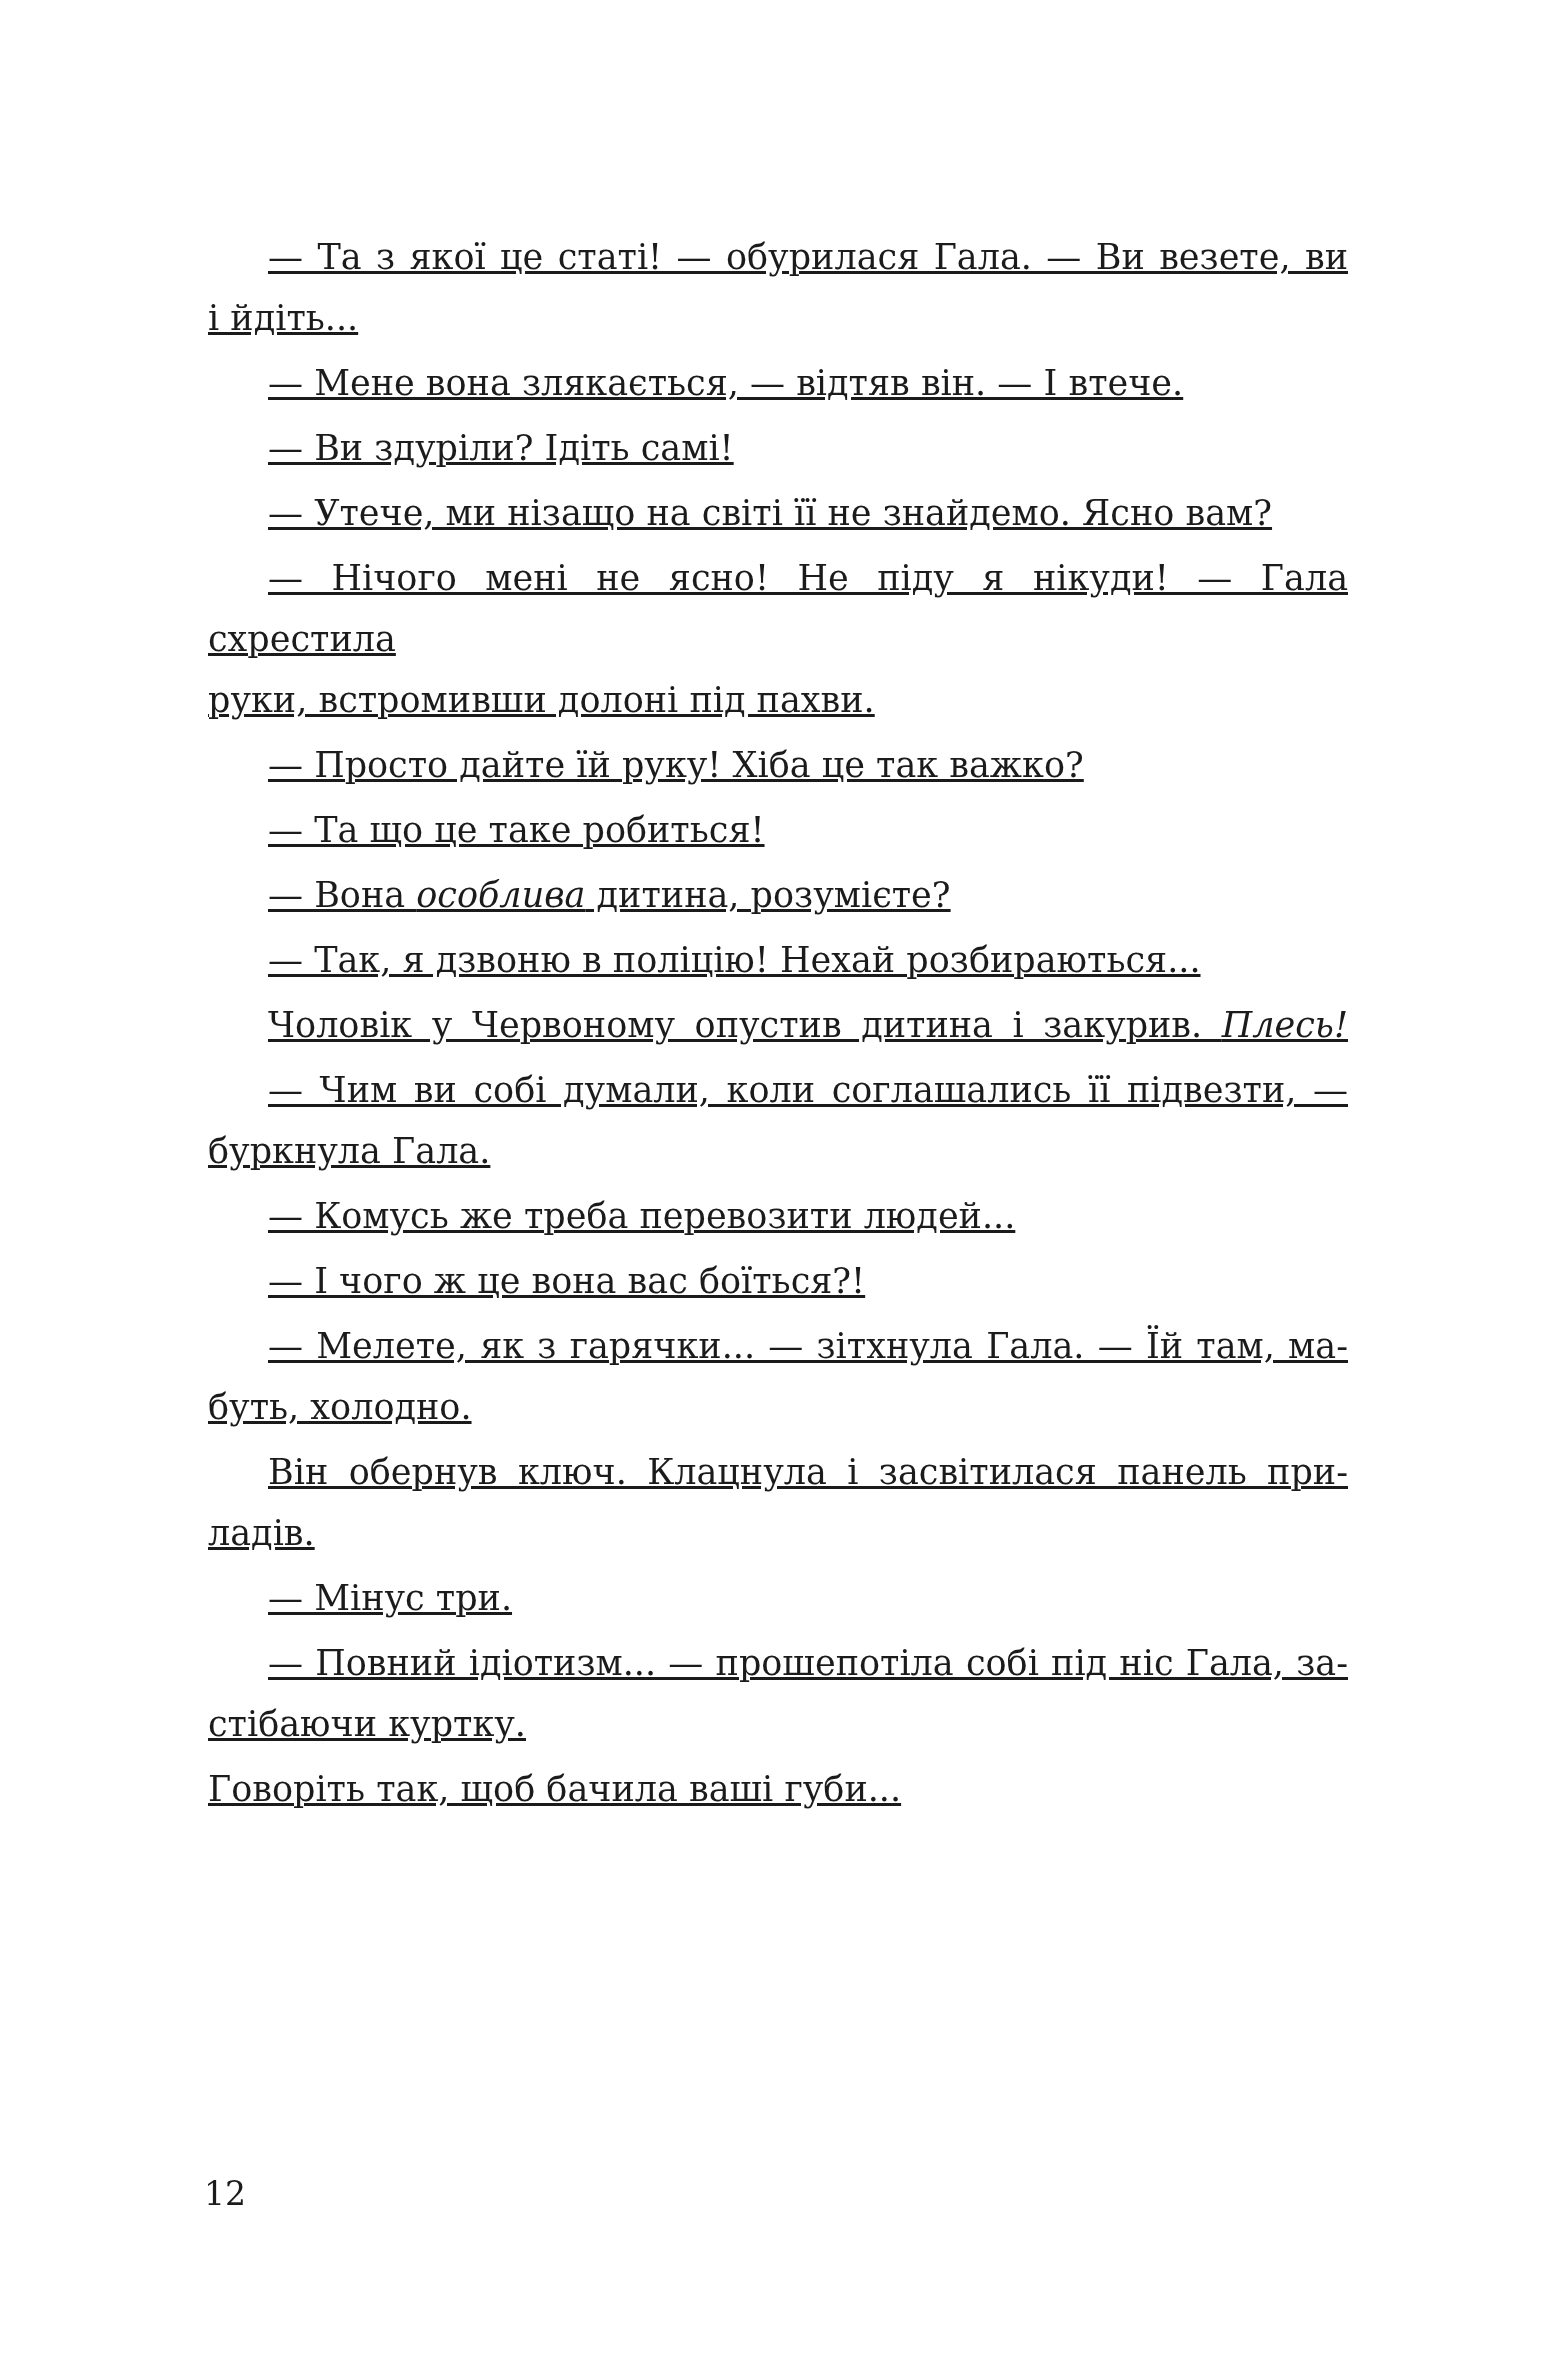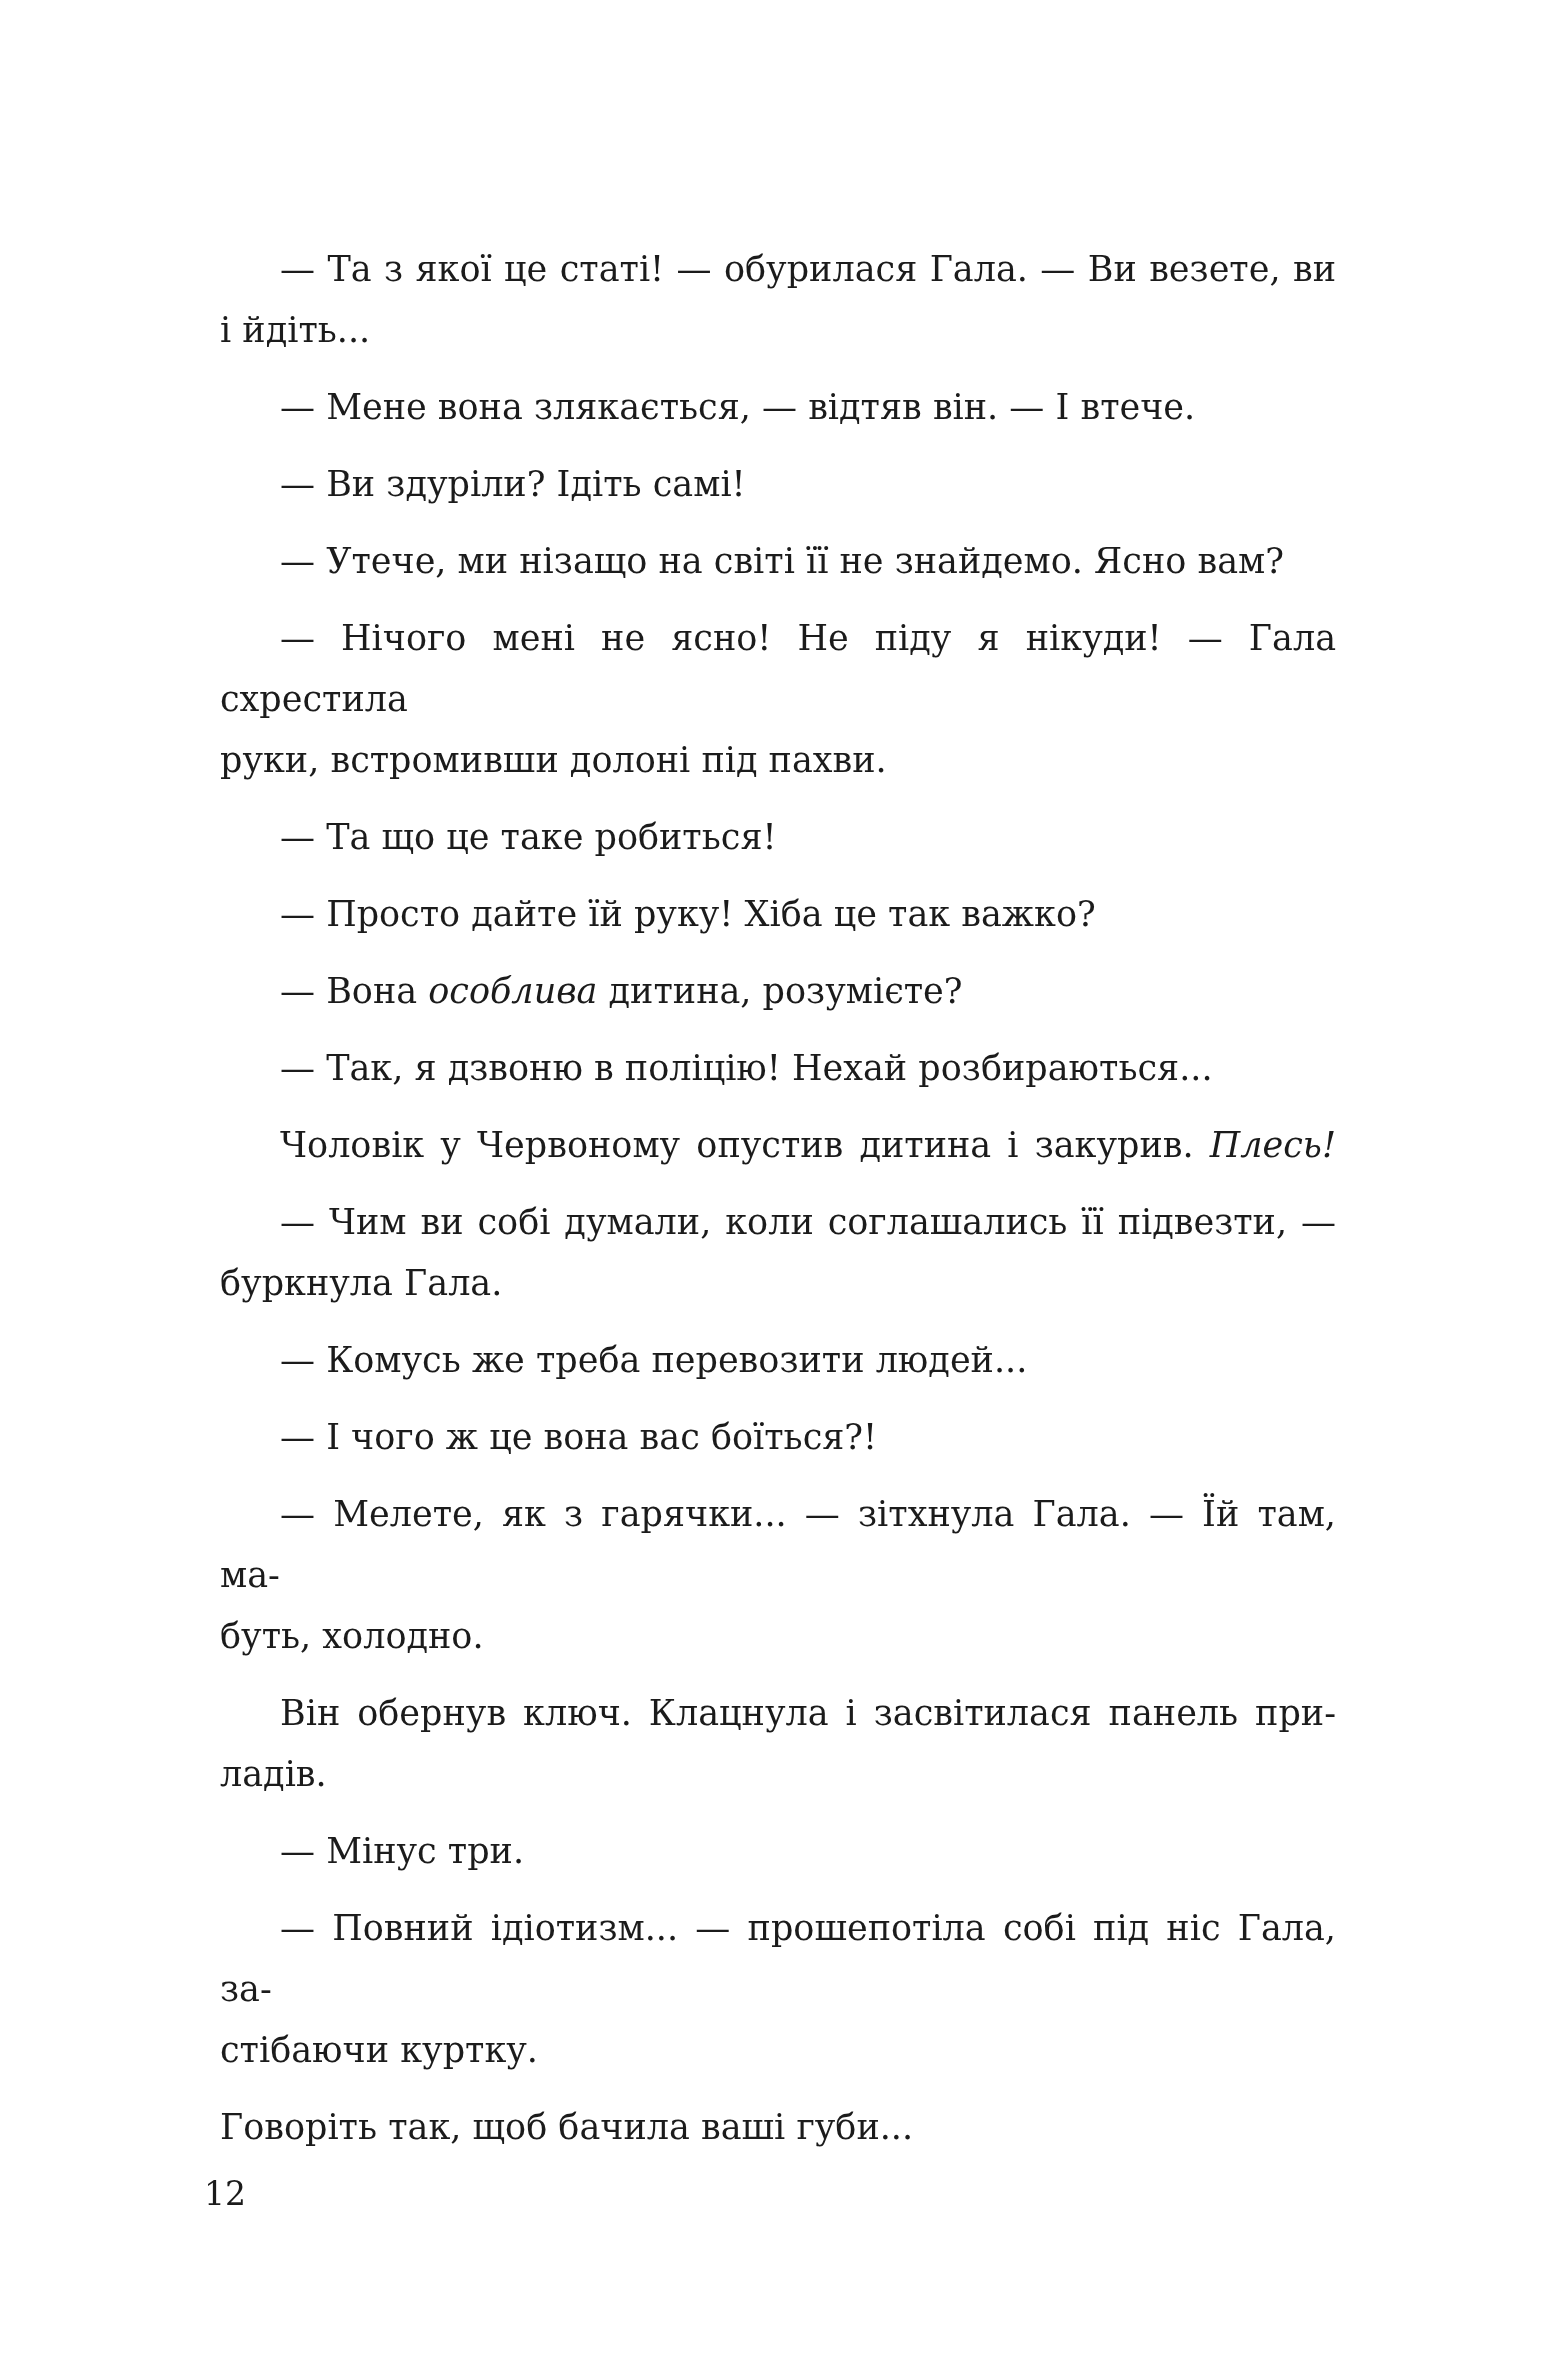--- a/index.html
+++ b/index.html
@@ -17,21 +17,21 @@
     overflow: hidden;
   }
   .text-block {
     position: absolute;
     left: 204px;
     top: 223px;
     width: 1148px;
     color: #1b1b1b;
     font-size: 35px;
   }
-  .para { margin: 16px; padding: 0; }
+  .para { margin: 4px; padding: 0; text-decoration: underline; }
   .line {
     line-height: 61px;
     text-align: justify;
     text-align-last: justify;
     white-space: normal;
   }
   .line.last { text-align-last: left; }
   .line.first { text-indent: 60px; }
   .it { font-style: italic; }
   .folio {
@@ -61,24 +61,24 @@
         <div class="line first last"><span>— Ви здуріли? Ідіть самі!</span></div>
       </div>
       <div class="para">
         <div class="line first last"><span>— Утече, ми нізащо на світі її не знайдемо. Ясно вам?</span></div>
       </div>
       <div class="para">
         <div class="line first"><span>— Нічого мені не ясно! Не піду я нікуди! — Гала схрестила</span></div>
         <div class="line last"><span>руки, встромивши долоні під пахви.</span></div>
       </div>
       <div class="para">
-        <div class="line first last"><span>— Та що це таке робиться!</span></div>
+        <div class="line first last"><span>— Просто дайте їй руку! Хіба це так важко?</span></div>
       </div>
       <div class="para">
-        <div class="line first last"><span>— Просто дайте їй руку! Хіба це так важко?</span></div>
+        <div class="line first last"><span>— Та що це таке робиться!</span></div>
       </div>
       <div class="para">
         <div class="line first last"><span>— Вона </span><span class="it">особлива</span><span> дитина, розумієте?</span></div>
       </div>
       <div class="para">
         <div class="line first last"><span>— Так, я дзвоню в поліцію! Нехай розбираються...</span></div>
       </div>
       <div class="para">
         <div class="line first"><span>Чоловік у Червоному опустив дитина і закурив. </span><span class="it">Плесь!</span></div>
       </div>

